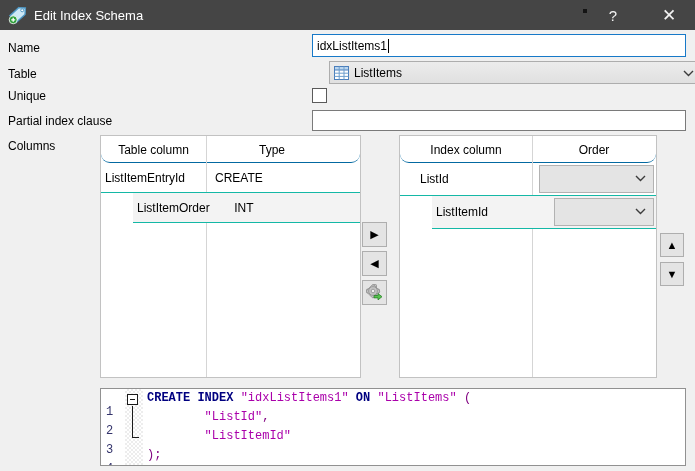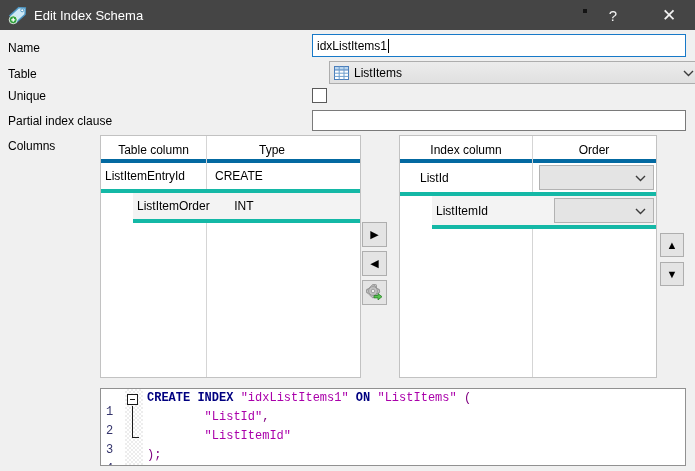--- a/index.html
+++ b/index.html
@@ -42,25 +42,25 @@
   .combo .chev { position:absolute; right:8px; top:8px; }
   .chk {
     position:absolute; left:312px; top:88px; width:15px; height:15px;
     background:#fff; border:1px solid #5a5a5a;
   }
   
   .tbl { position:absolute; top:135px; background:#fff; border:1px solid #c2c2c2; }
   .tbl-left { left:100px; width:261px; height:243px; }
   .tbl-right { left:399px; width:258px; height:243px; }
   .colsep { position:absolute; top:0; bottom:0; width:1px; background:#d5d5d5; }
-  .hdr-row { display:flex; height:27px; border-bottom:4px solid #0369a1; }
+  .hdr-row { display:flex; height:27px; border-bottom:1px solid #0369a1;border-radius:9px; }
   .hdr-cell {
     display:flex; align-items:center; justify-content:center; height:27px;
   }
-  .grid-row { display:flex; height:30px; border-bottom:4px solid #14b8a6; position:relative;gap:9px; }
+  .grid-row { display:flex; height:30px; border-bottom:1px solid #14b8a6; position:relative;gap:9px; }
   .grid-row.alt { background:#f3f3f3;margin-left:32px; }
   .cell { display:flex; align-items:center; padding-left:4px; }
   .order-cell { padding:2px; position:relative; }
   .order-combo {
     position:relative; width:100%; height:100%;
     background:#e4e4e4; border:1px solid #b2b2b2;
   }
   .order-combo .chev { position:absolute; right:7px; top:9px; }
   
   .btn-sq {

